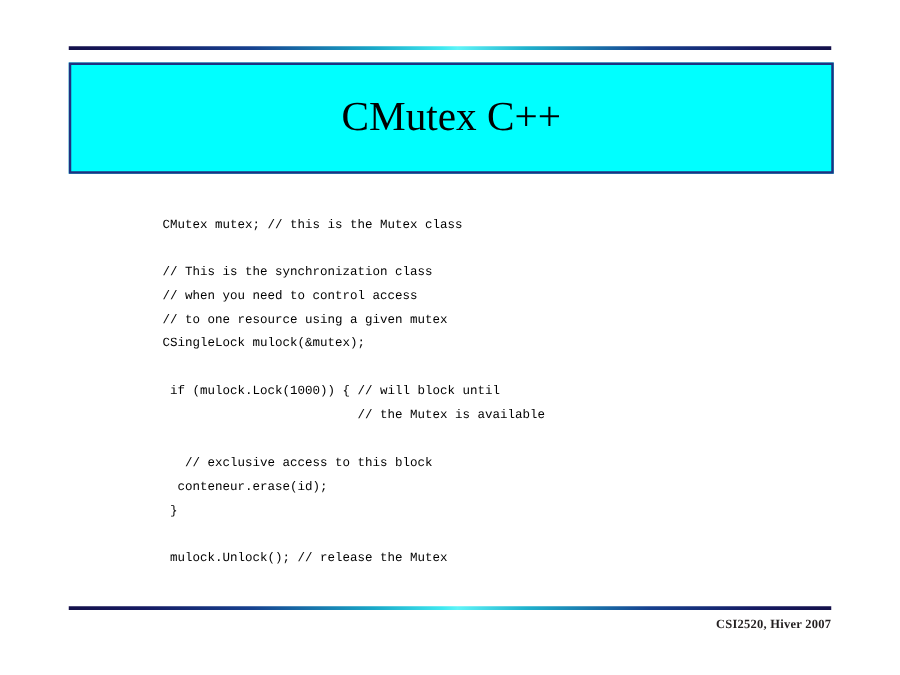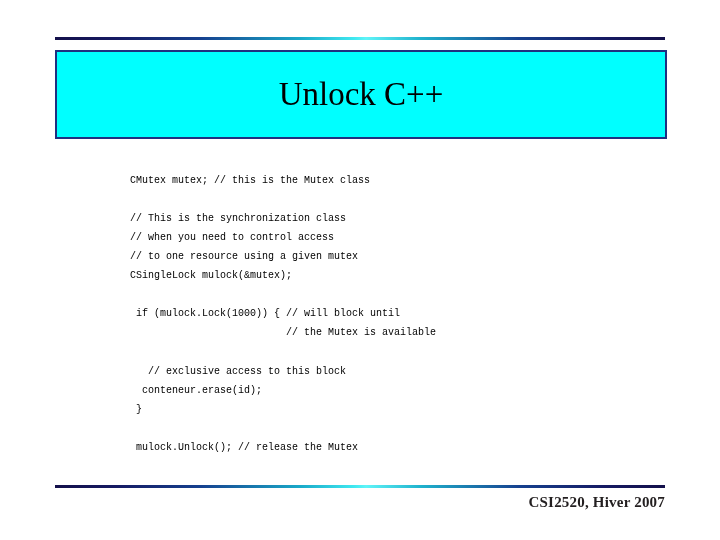--- a/index.html
+++ b/index.html
@@ -82,36 +82,36 @@
   .code-gap-half { height: 10px; }
 
   
   #footer-text {
     position: absolute;
     left: 430px;
     top: 494px;
     width: 235px;
     text-align: right;
     font-family: "Liberation Serif", "DejaVu Serif", serif;
-    font-size: 15px;
+    font-size: 10px;
     font-weight: bold;
     color: #231f20;
     letter-spacing: 0.2px;
     white-space: nowrap;
   }
 </style>
 </head>
 <body>
 
 <div id="slide">
 
   <div class="rule" id="rule-top"></div>
 
   <div id="title-box">
-    <span id="title-text">Unlock C++</span>
+    <span id="title-text">CMutex C++</span>
   </div>
 
   <div id="code-body"><div class="code-line">CMutex mutex; // this is the Mutex class</div><div class="code-gap"></div><div class="code-line">// This is the synchronization class</div><div class="code-line">// when you need to control access</div><div class="code-line">// to one resource using a given mutex</div><div class="code-line">CSingleLock mulock(&amp;mutex);</div><div class="code-gap"></div><div class="code-line"> if (mulock.Lock(1000)) { // will block until</div><div class="code-line">                          // the Mutex is available</div><div class="code-gap code-gap-half"></div><div class="code-gap-half"></div><div class="code-line">   // exclusive access to this block</div><div class="code-line">  conteneur.erase(id);</div><div class="code-line"> }</div><div class="code-gap"></div><div class="code-line"> mulock.Unlock(); // release the Mutex</div></div>
 
   <div class="rule" id="rule-bottom"></div>
 
   <div id="footer-text">CSI2520, Hiver 2007</div>
 
 </div>
 

